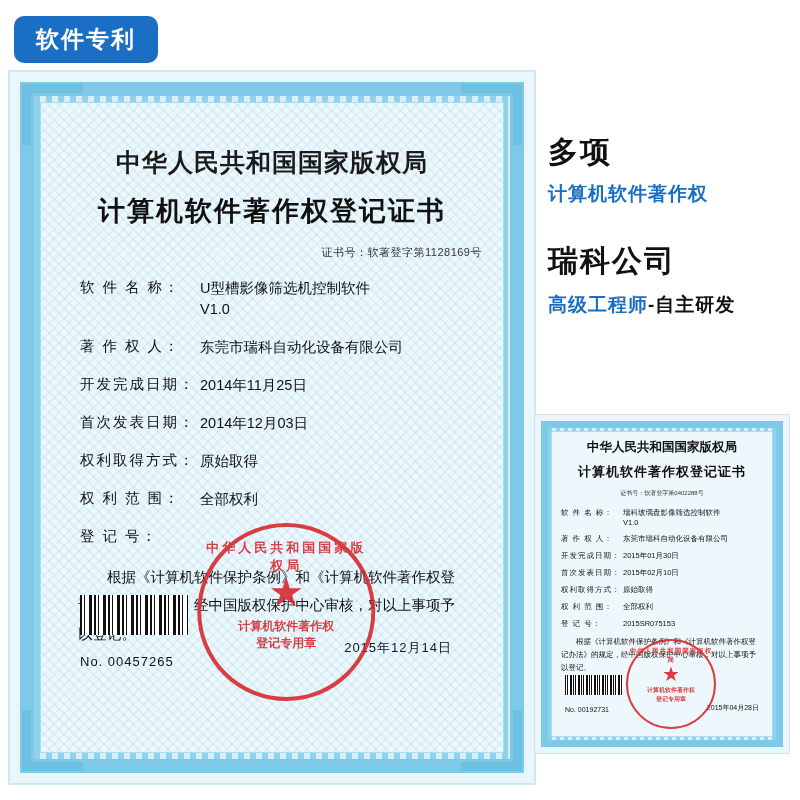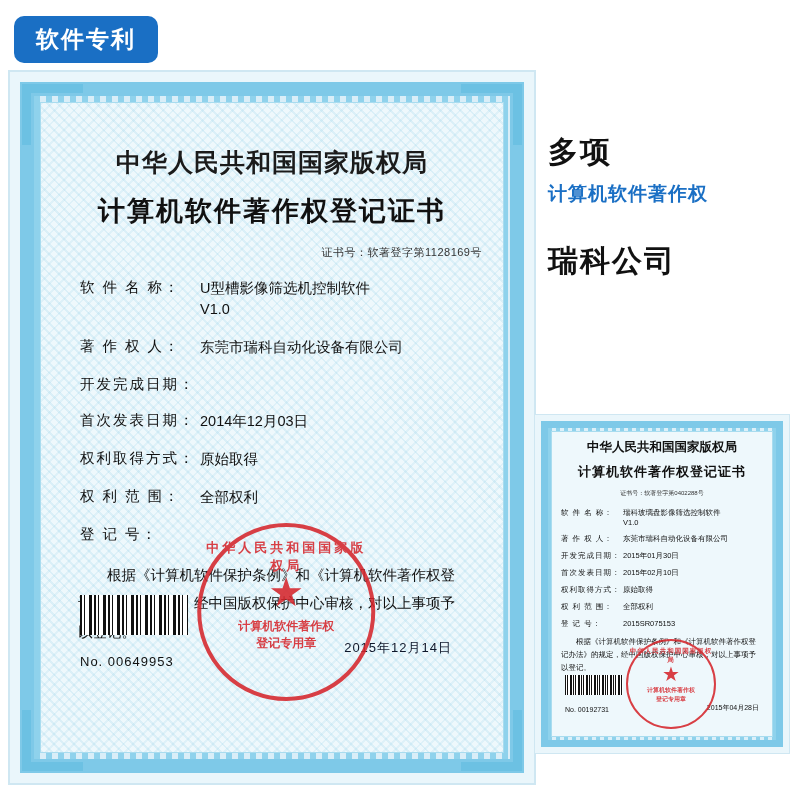--- a/index.html
+++ b/index.html
@@ -253,20 +253,21 @@
         <div class="lbl">软 件 名 称：</div>
         <div class="val" style="white-space:pre-line">U型槽影像筛选机控制软件
 V1.0</div>
       </div>
       <div class="row">
         <div class="lbl">著 作 权 人：</div>
         <div class="val">东莞市瑞科自动化设备有限公司</div>
       </div>
       <div class="row">
         <div class="lbl">开发完成日期：</div>
+        <div class="val">2014年11月25日</div>
       </div>
       <div class="row">
         <div class="lbl">首次发表日期：</div>
         <div class="val">2014年12月03日</div>
       </div>
       <div class="row">
         <div class="lbl">权利取得方式：</div>
         <div class="val">原始取得</div>
       </div>
       <div class="row">
@@ -274,36 +275,39 @@
         <div class="val">全部权利</div>
       </div>
       <div class="row">
         <div class="lbl">登 记 号：</div>
       </div>
     </div>
 
     <div class="para">根据《计算机软件保护条例》和《计算机软件著作权登记办法》的规定，经中国版权保护中心审核，对以上事项予以登记。</div>
 
     <div class="barcode"></div>
-    <div class="serial">No. 00649953</div>
+    <div class="serial">No. 00457265</div>
     <div class="date-line">2015年12月14日</div>
 
     <div class="seal">
       <div class="s-arc-top">中华人民共和国国家版权局</div>
       <div class="star">★</div>
       <div class="s-l1">计算机软件著作权</div>
       <div class="s-l2">登记专用章</div>
     </div>
   </div>
 </div>
 
 <div class="right-text">
   <div class="rt-big">多项</div>
   <div class="rt-blue">计算机软件著作权</div>
   <div class="rt-big2">瑞科公司</div>
+  <div class="rt-mix">
+    <span class="b">高级工程师</span><span class="d">-自主研发</span>
+  </div>
 </div>
 
 <div class="cert-small">
   <div class="s-frame"></div>
   <div class="s-inner"></div>
   <div class="s-content">
     <div class="s-t1">中华人民共和国国家版权局</div>
     <div class="s-t2">计算机软件著作权登记证书</div>
     <div class="s-no">证书号：软著登字第0402288号</div>
 

